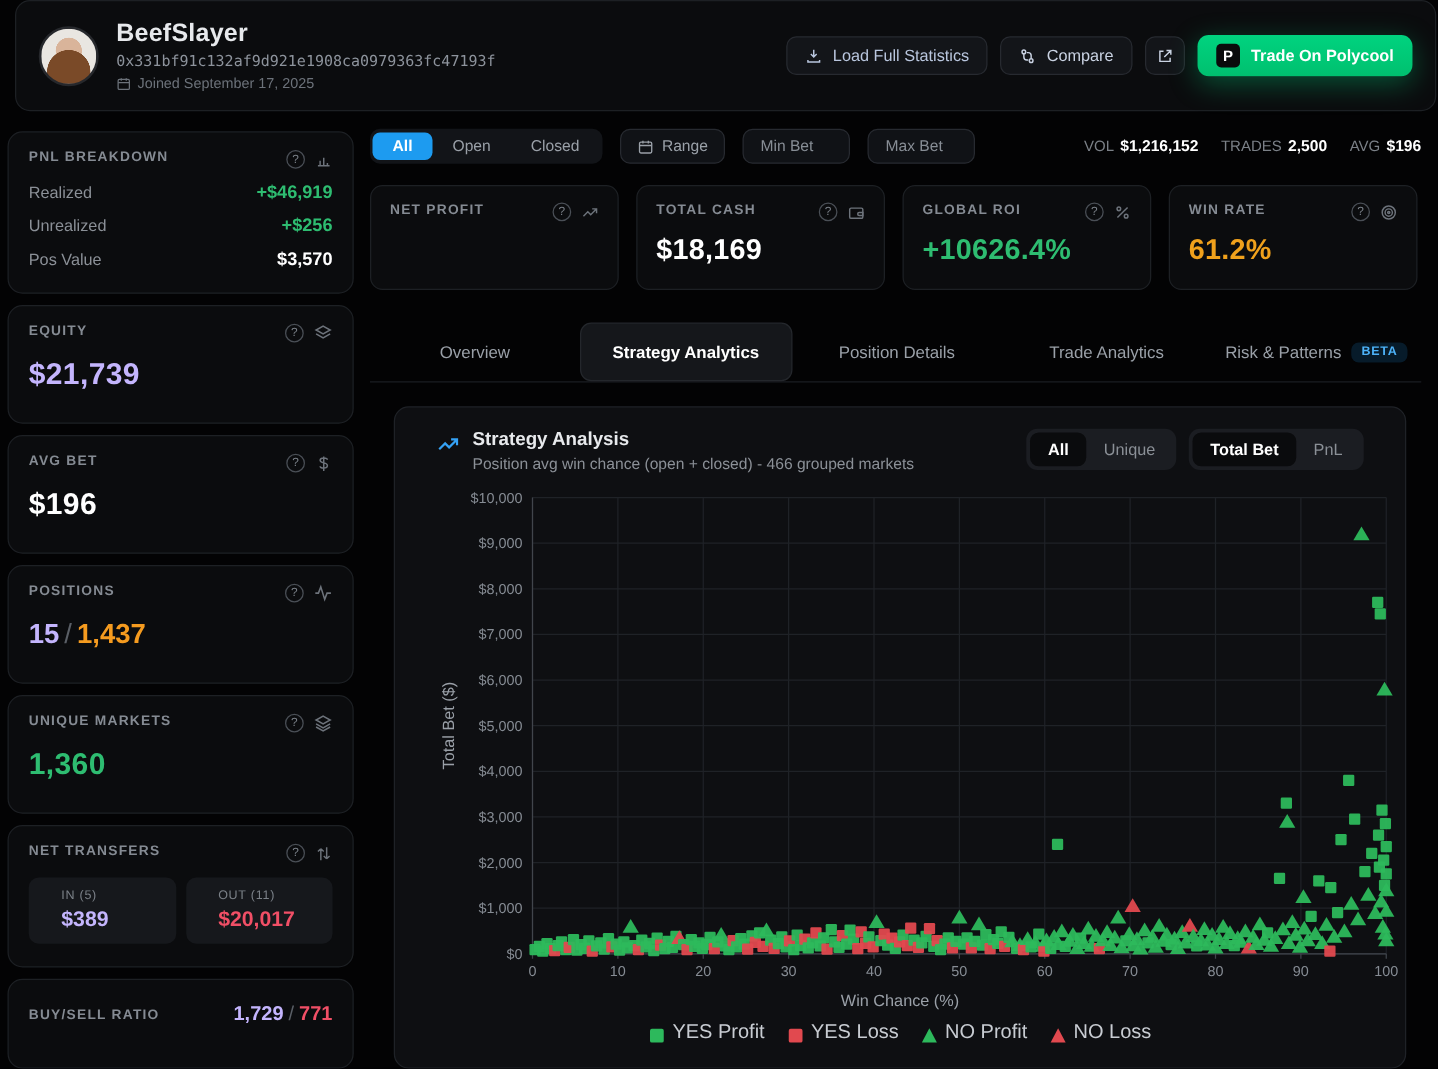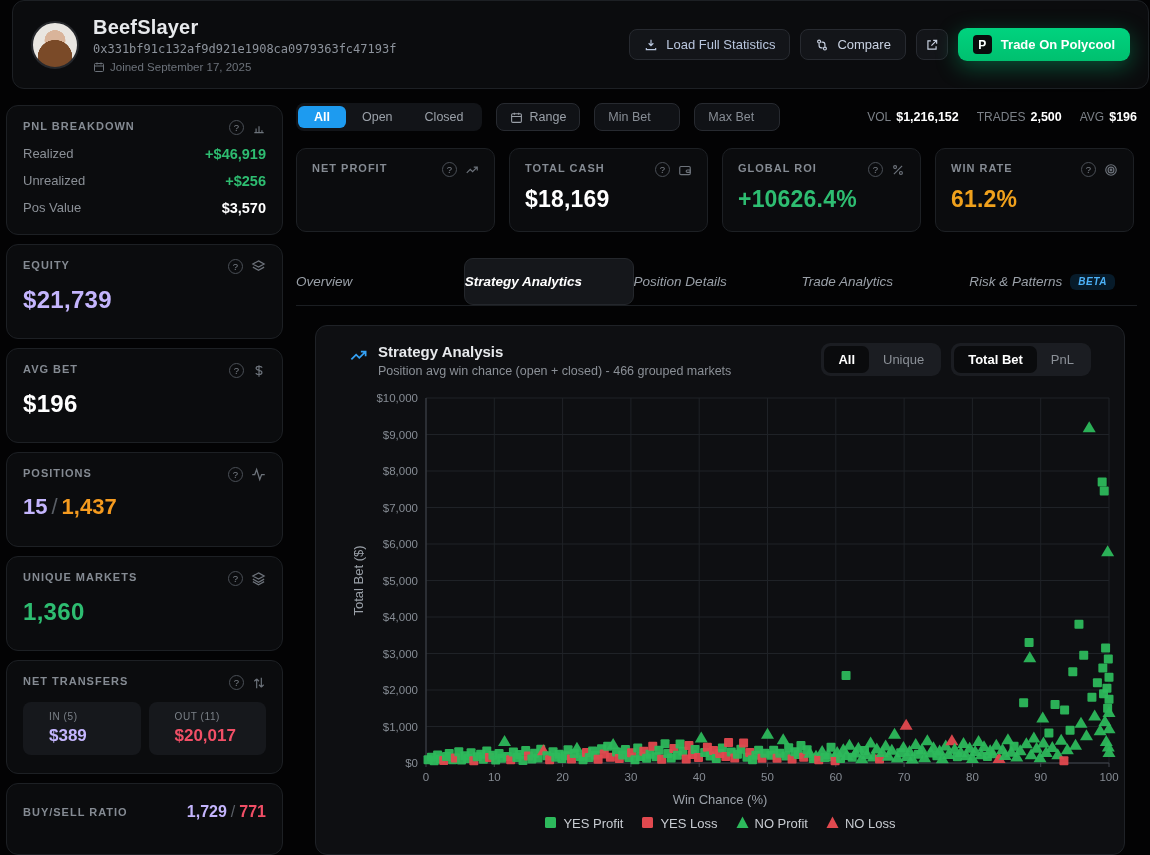--- a/index.html
+++ b/index.html
@@ -69,41 +69,41 @@
   .chip input::placeholder { color:#878d95; }
   .mini-stats { margin-left:auto; display:flex; align-items:center; gap:18px; font-size:12px; }
   .mini-stats .lbl { color:#7b8087; margin-right:5px; }
   .mini-stats b { color:#fff; font-size:12.5px; }
 
   .stat-cards { display:flex; gap:14px; margin-top:17px; }
   .stat-card { width:199px; height:84px; background:#0b0c0e; border:1px solid #1d2024; border-radius:10px; padding:13px 15px; }
   .stat-val { font-size:23px; font-weight:bold; margin-top:9px; letter-spacing:.2px; }
 
   .tabs { display:flex; margin-top:26px; height:48px; border-bottom:1px solid #1b1e22; }
-  .tab { flex:1; display:flex; align-items:center; justify-content:flex-start; gap:8px;
-    font-size:13.5px; color:#9aa0a8; cursor:pointer; border-radius:9px;font-style:italic; }
+  .tab { flex:1; display:flex; align-items:center; justify-content:center; gap:8px;
+    font-size:13.5px; color:#9aa0a8; cursor:pointer; border-radius:9px; }
   .tab.active { background:#15171b; border:1px solid #24272c; color:#fff; font-weight:bold; }
   .beta { background:rgba(29,155,240,.16); color:#4db2f8; font-size:10px; font-weight:bold;
     letter-spacing:.6px; padding:2.5px 8px; border-radius:6px; }
 
   
   .panel { margin:19px 12px 0 19px; width:810px; height:530px; background:#0e0f12;
     border:1px solid #1f2227; border-radius:12px; padding:17px 33px; }
   .panel-head { display:flex; align-items:flex-start; }
   .panel-title-wrap { display:flex; gap:10px; }
   .panel-title { font-size:15px; font-weight:bold; }
   .panel-sub { font-size:12.5px; color:#8b9097; margin-top:4px; }
   .toggles { margin-left:auto; display:flex; gap:10px; }
   .tgl-group { display:flex; background:#1b1d22; border-radius:9px; padding:3px; }
   .tgl { padding:6px 14px; font-size:13px; color:#8b9097; border-radius:7px; cursor:pointer; }
   .tgl.active { background:#0a0b0d; color:#fff; font-weight:bold; }
   svg text { font-family:"Liberation Sans",sans-serif; }
   .xaxis-title { text-align:center; font-size:13px; color:#9aa0a8; margin-top:2px; }
   .legend { display:flex; justify-content:center; gap:18px; margin-top:9px; }
-  .legend-item { display:flex; align-items:flex-start; gap:6px; font-size:13px; color:#c8ccd2; }
+  .legend-item { display:flex; align-items:flex-end; gap:6px; font-size:16px; color:#c8ccd2; }
 </style>
 </head>
 <body>
 
 <div id="app">
 
   <div class="header-card">
     <div class="avatar"></div>
     <div class="id-block">
       <div class="username">BeefSlayer</div>

